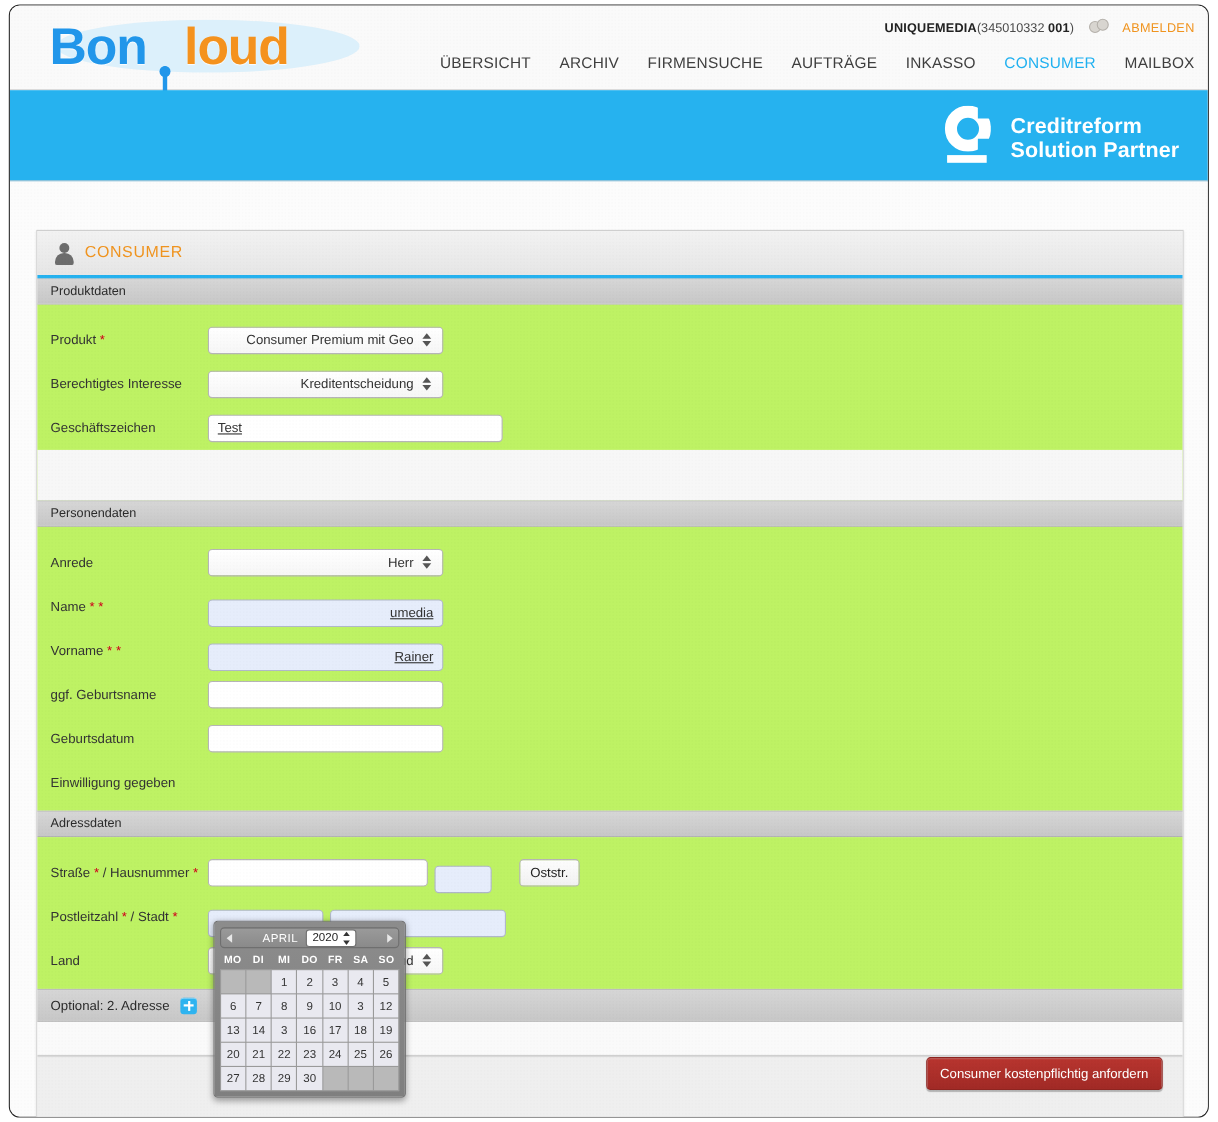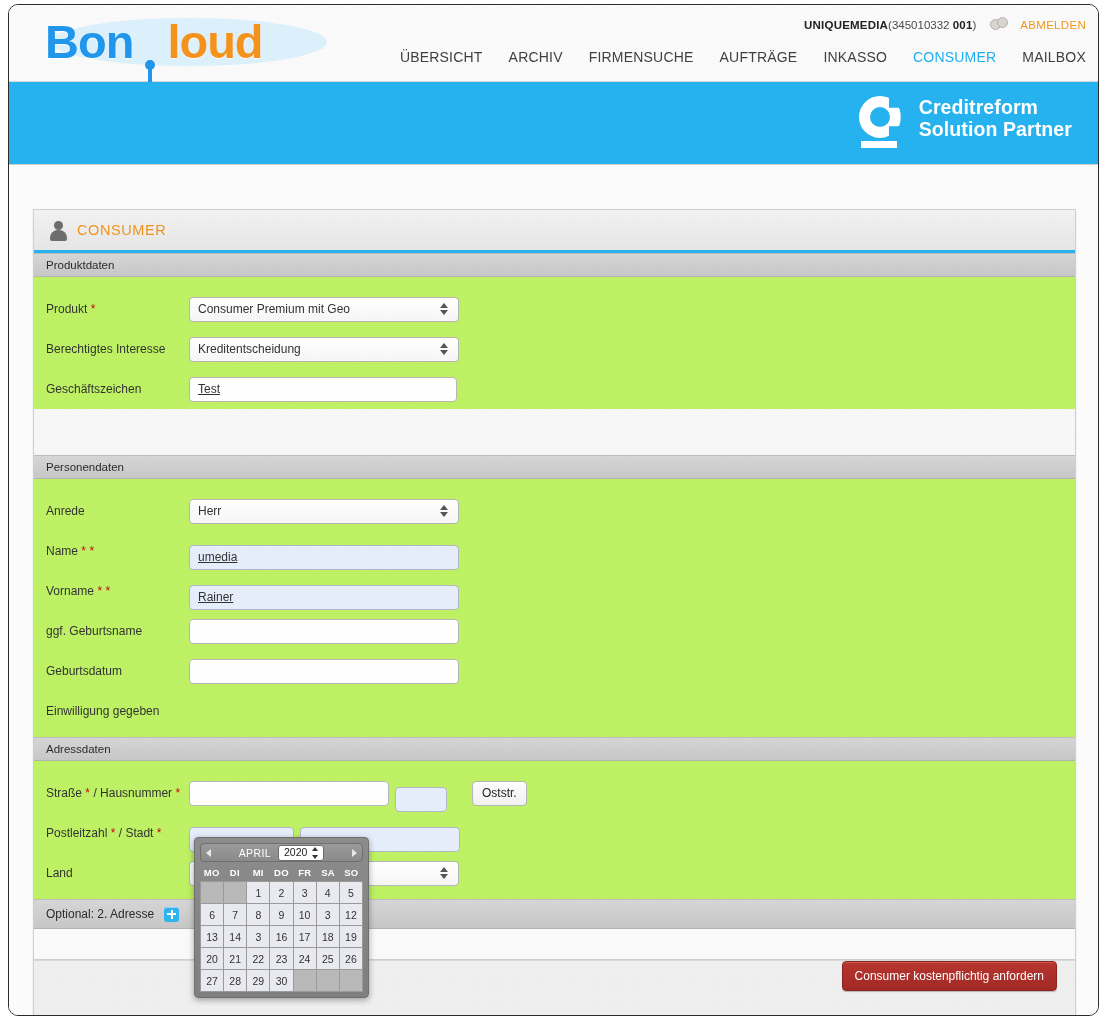--- a/index.html
+++ b/index.html
@@ -157,21 +157,21 @@
     position: relative;
     height: 82px;
     background: #26b2ef;
     border-bottom: 1px solid #cfcfcf;
   }
   .cr-logo {
     position: absolute;
     right: 26px;
     top: 14px;
     display: flex;
-    align-items: flex-start;
+    align-items: flex-end;
     gap: 14px;
   }
   .cr-mark { position: relative; width: 46px; height: 52px; }
   .cr-mark .c {
     position: absolute;
     left: 0; top: 0;
     width: 42px; height: 42px;
     border-radius: 50%;
     border: 11px solid #fff;
     box-sizing: border-box;
@@ -300,21 +300,21 @@
   }
   .sel .arrows i {
     position: absolute; left: 0;
     width: 0; height: 0;
     border-left: 4.5px solid transparent;
     border-right: 4.5px solid transparent;
   }
   .sel .arrows i.up { top: 1px; border-bottom: 5px solid #555; }
   .sel .arrows i.dn { bottom: 1px; border-top: 5px solid #555; }
 
-  .w270 { width: 270px; }
+  .w270 { width: 214px; text-align: right; }
   .w268 { width: 268px; }
   .w200 { width: 200px; }
   .w105 { width: 105px; }
   .w52  { width: 52px; }
 
   .minibtn {
     height: 25px;
     padding: 0 9px;
     border: 1px solid #b6b6b6;
     border-radius: 4px;

